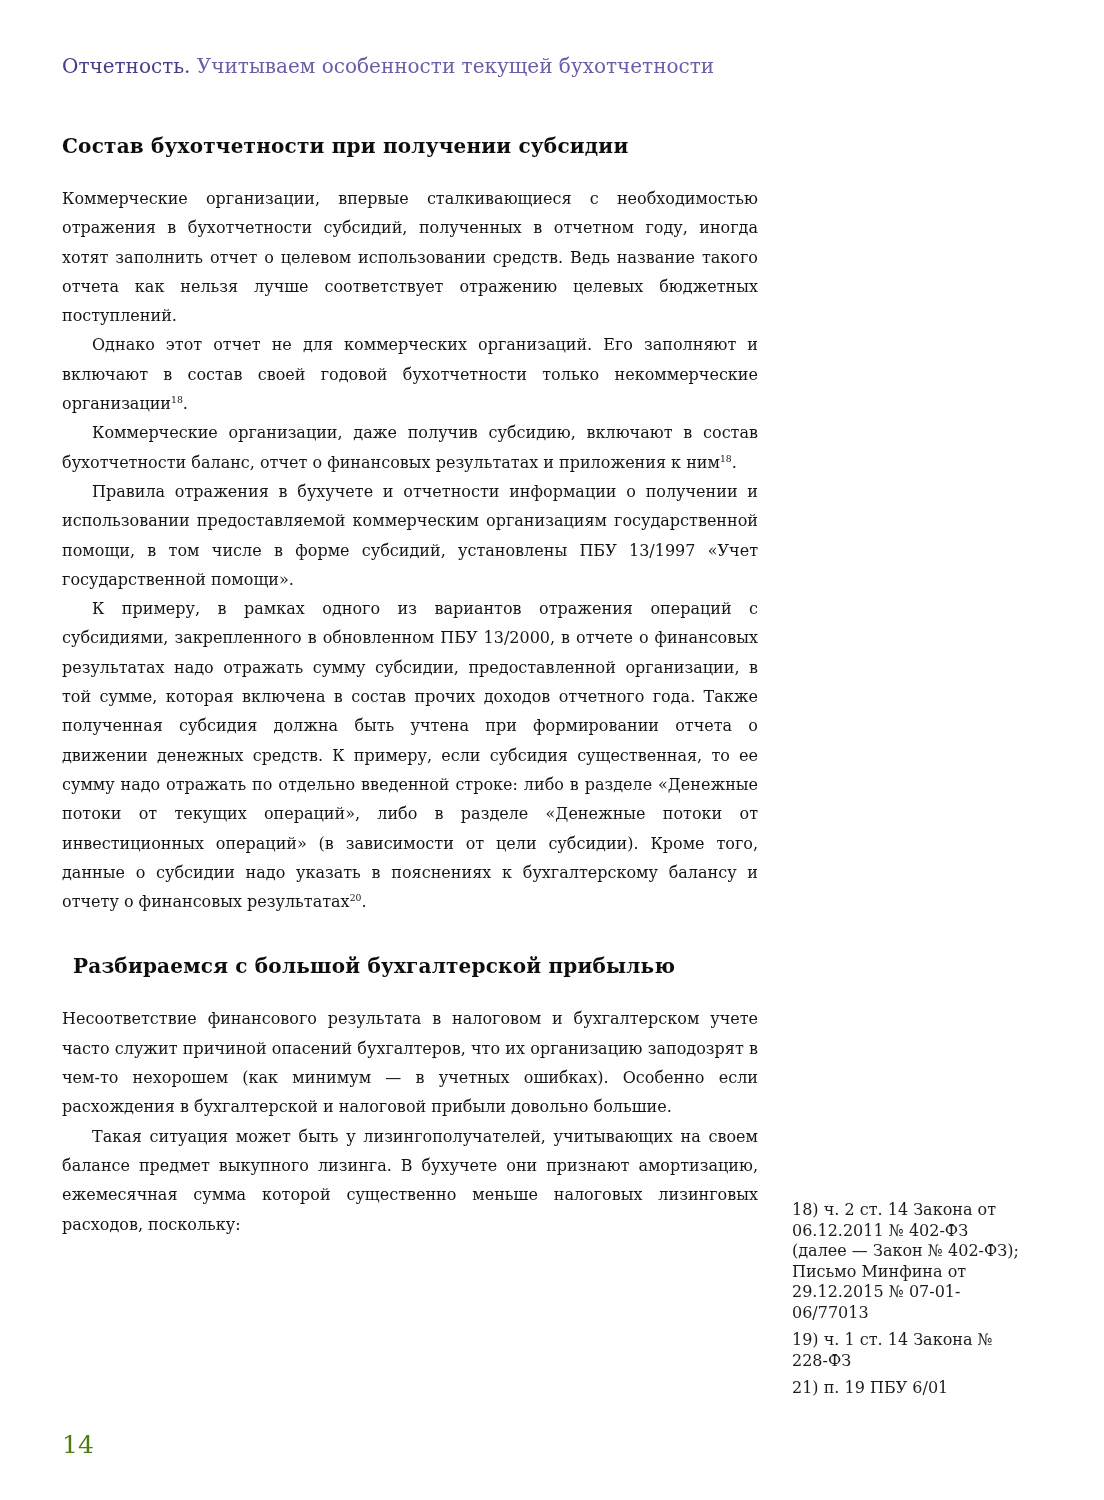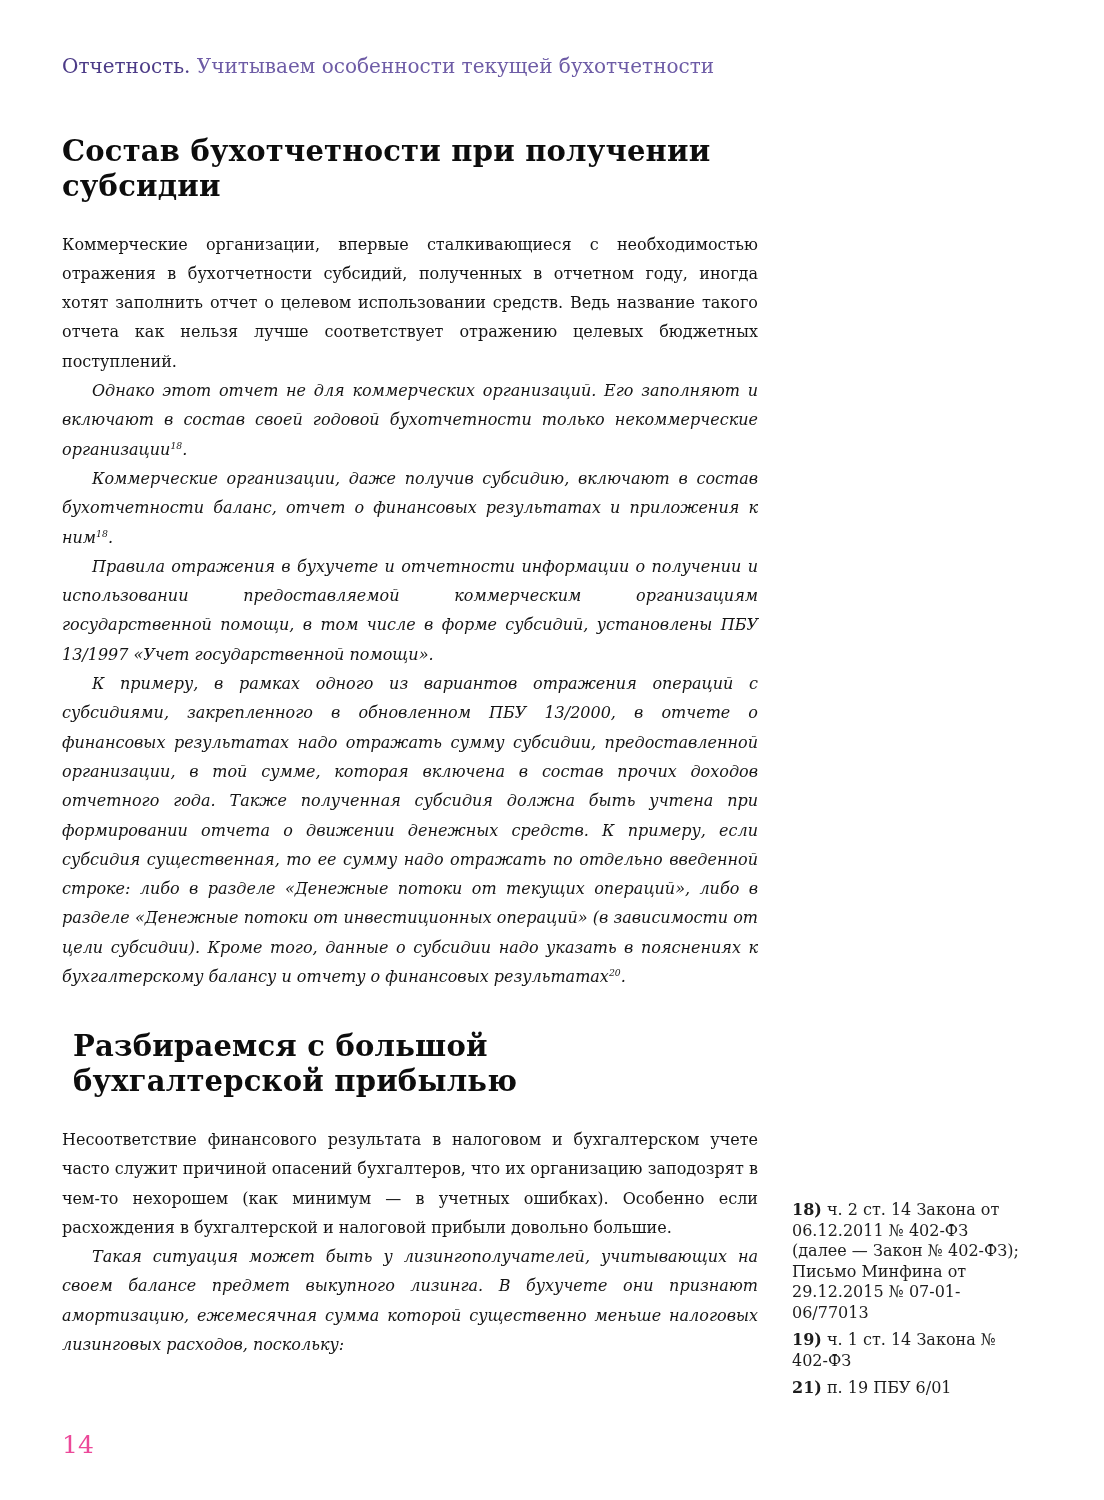--- a/index.html
+++ b/index.html
@@ -30,62 +30,62 @@
   }
 
   
   .column {
     position: absolute;
     left: 62px; top: 134px;
     width: 696px;
   }
   h1.head {
     margin: 0 0 26px 0;
-    font-size: 29px;
+    font-size: 20px;
     line-height: 1.2;
     font-weight: bold;
     color: #0d0d0d;
     letter-spacing: 0.2px;
   }
   h1.head2 {
     margin: 38px 0 26px 11px;
     width: 620px;
   }
   p.body-par {
     margin: 0;
     font-size: 16px;
     line-height: 29.3px;
     text-align: justify;
     color: #141414;
   }
-  p.body-par.indent { text-indent: 30px; font-style: italic; }
+  p.body-par.indent { text-indent: 30px; }
   sup.fn-ref {
     font-size: 0.58em;
     line-height: 0;
     vertical-align: super;
   }
 
   
   .footnotes {
     position: absolute;
     left: 792px; top: 1200px;
     width: 234px;
     font-size: 16px;
     line-height: 20.5px;
     color: #1c1c1c;
   }
   .footnote { margin: 0 0 7px 0; }
-  .footnote b { font-weight: bold; }
+  .footnote b { font-weight: normal; }
 
   
   .folio {
     position: absolute;
     left: 62px; top: 1430px;
     font-size: 25px;
-    color: #ec4899;
+    color: #4d7c0f;
   }
 </style>
 </head>
 <body>
 
 <div class="page">
 
   <div class="kicker"><span class="section-name">Отчетность.</span><span> Учитываем особенности текущей бухотчетности</span></div>
 
   <div class="column">
@@ -105,19 +105,19 @@
     <h1 class="head head2">Разбираемся с большой бухгалтерской прибылью</h1>
 
     <p class="body-par"><span>Несоответствие финансового результата в налоговом и бухгалтерском учете часто служит причиной опасений бухгалтеров, что их организацию заподозрят в чем-то нехорошем (как минимум — в учетных ошибках). Особенно если расхождения в бухгалтерской и налоговой прибыли довольно большие.</span></p>
 
     <p class="body-par indent"><span>Такая ситуация может быть у лизингополучателей, учитывающих на своем балансе предмет выкупного лизинга. В бухучете они признают амортизацию, ежемесячная сумма которой существенно меньше налоговых лизинговых расходов, поскольку:</span></p>
 
   </div>
 
   <div class="footnotes">
     <div class="footnote"><b>18)</b> <span>ч. 2 ст. 14 Закона от 06.12.2011 № 402-ФЗ (далее — Закон № 402-ФЗ); Письмо Минфина от 29.12.2015 № 07-01-06/77013</span></div>
-    <div class="footnote"><b>19)</b> <span>ч. 1 ст. 14 Закона № 402-ФЗ</span></div>
+    <div class="footnote"><b>19)</b> <span>ч. 1 ст. 14 Закона № 228-ФЗ</span></div>
     <div class="footnote"><b>21)</b> <span>п. 19 ПБУ 6/01</span></div>
   </div>
 
   <div class="folio">14</div>
 
 </div>
 
 </body></html>

